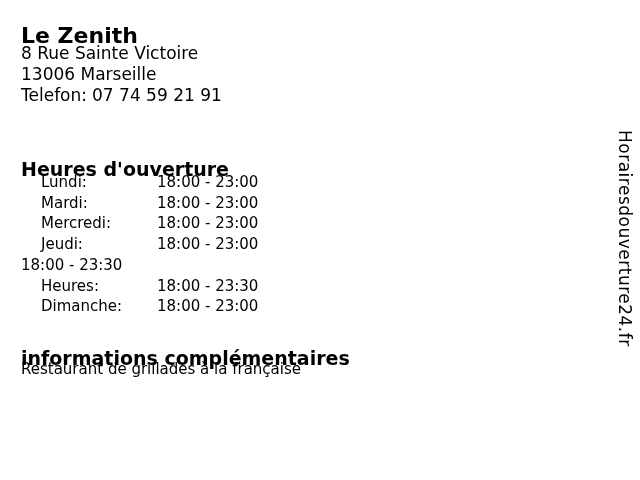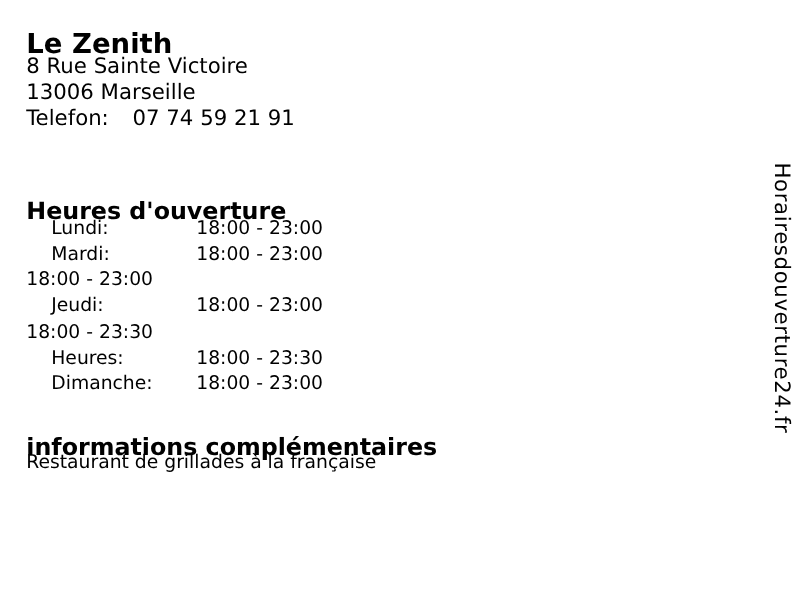--- a/index.html
+++ b/index.html
@@ -25,21 +25,21 @@
   }
   .address-block {
     position: absolute;
     left: 21px;
     top: 43px;
     font-size: 17px;
     line-height: 21px;
     white-space: nowrap;
   }
   .inline-label {
-    margin-right: 19px;
+    margin-right: 5px;
   }
   .section-heading {
     position: absolute;
     left: 21px;
     font-size: 19px;
     font-weight: bold;
     white-space: nowrap;
   }
   .hours-heading { top: 142px; }
   .info-heading  { top: 331px; }
@@ -95,20 +95,21 @@
 <div class="hours-table">
   <div class="hours-row">
     <span class="hours-day">Lundi:</span>
     <span class="hours-time">18:00 - 23:00</span>
   </div>
   <div class="hours-row">
     <span class="hours-day">Mardi:</span>
     <span class="hours-time">18:00 - 23:00</span>
   </div>
   <div class="hours-row">
+    <span class="hours-day">Mercredi:</span>
     <span class="hours-time">18:00 - 23:00</span>
   </div>
   <div class="hours-row">
     <span class="hours-day">Jeudi:</span>
     <span class="hours-time">18:00 - 23:00</span>
   </div>
   <div class="hours-row">
     <span class="hours-time">18:00 - 23:30</span>
   </div>
   <div class="hours-row">

